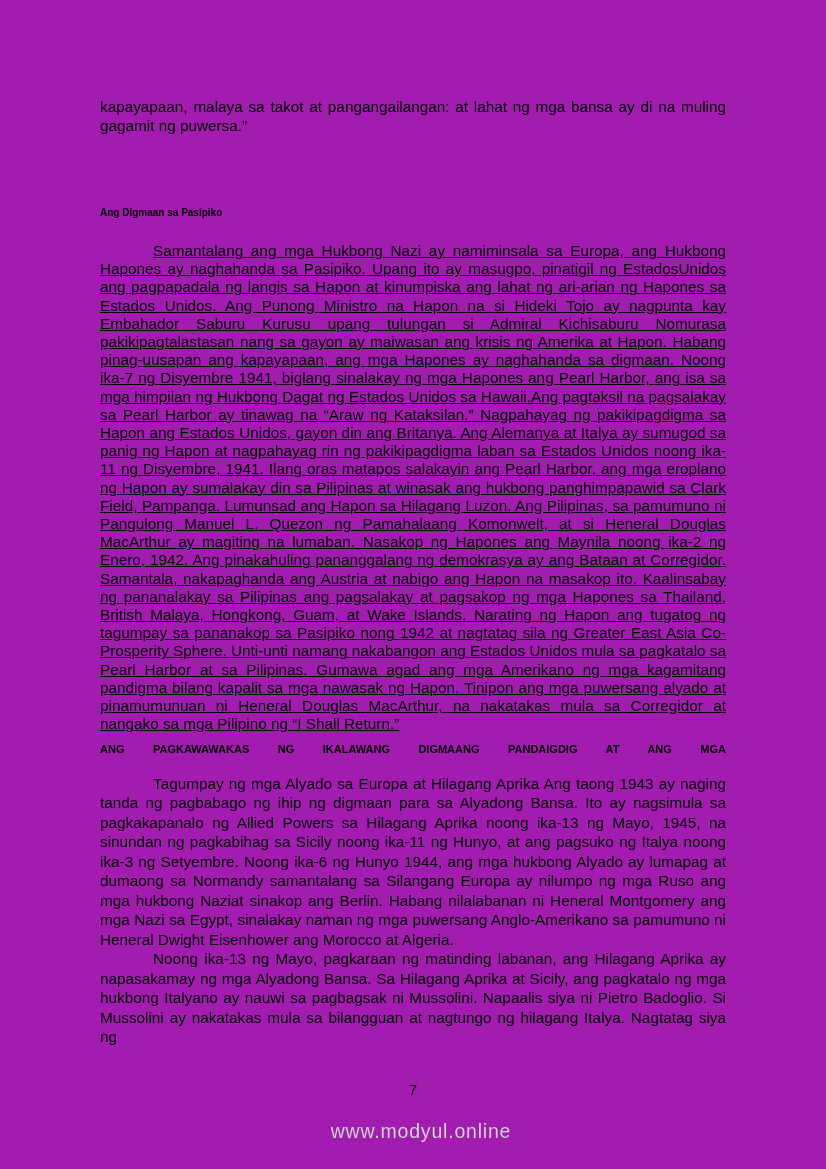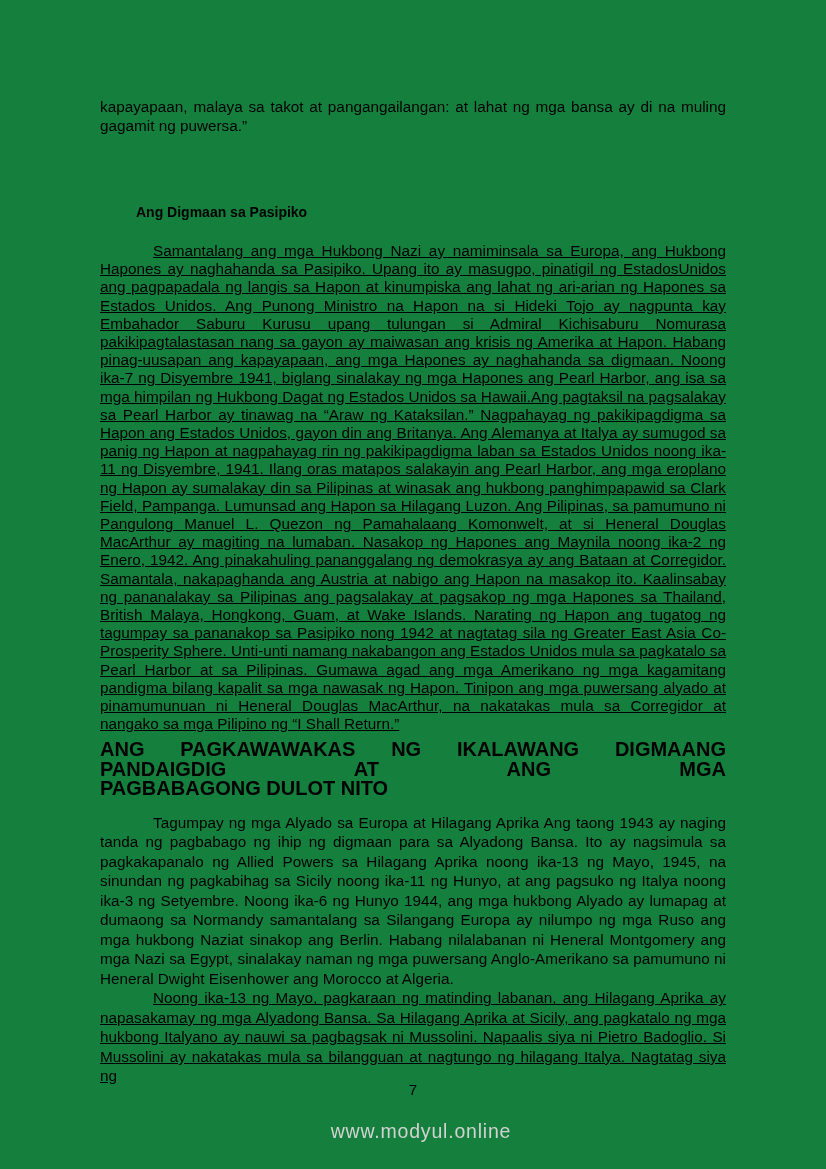--- a/index.html
+++ b/index.html
@@ -1,75 +1,73 @@
 <!DOCTYPE html>
 <html><head>
 <meta charset="utf-8">
 <style>
   * { margin: 0; padding: 0; box-sizing: border-box; }
   html, body { background: #ffffff; }
   .page {
     position: relative;
     width: 826px;
     height: 1169px;
-    background: #15803d;
+    background: #a21caf;
     overflow: hidden;
     font-family: "Liberation Sans", "DejaVu Sans", sans-serif;
     color: #000000;
   }
   .content {
     position: absolute;
     left: 100px;
     top: 0;
     width: 626px;
     font-size: 15.3px;
   }
   .intro {
     margin-top: 97px;
     line-height: 19px;
     text-align: justify;
   }
   .heading1 {
     margin-top: 68px;
-    font-size: 14px;
+    font-size: 10px;
     line-height: 19px;
     font-weight: bold;
-    margin-left: 36px;
   }
   .body-para {
     text-align: justify;
     text-indent: 53px;
   }
   .para1 {
     margin-top: 20px;
     line-height: 18.2px;
     text-decoration: underline;
   }
   .heading2 {
     margin-top: 7px;
-    font-size: 20px;
+    font-size: 11px;
     font-weight: bold;
     line-height: 19.5px;
   }
   .heading2 .hline1 {
     display: block;
     text-align: justify;
     text-align-last: justify;
   }
   .heading2 .hline2 {
     display: block;
   }
   .para2 {
     margin-top: 14px;
     line-height: 19.5px;
   }
   .para3 {
     margin-top: 0;
     line-height: 19.5px;
-    text-decoration: underline;
   }
   .page-number {
     position: absolute;
     left: 0;
     top: 1081px;
     width: 826px;
     text-align: center;
     font-size: 15px;
     color: #000000;
   }
@@ -91,21 +89,20 @@
   <div class="content">
 
     <p class="intro">kapayapaan, malaya sa takot at pangangailangan: at lahat ng mga bansa ay di na muling gagamit ng puwersa.”</p>
 
     <h2 class="heading1">Ang Digmaan sa Pasipiko</h2>
 
     <p class="body-para para1">Samantalang ang mga Hukbong Nazi ay namiminsala sa Europa, ang Hukbong Hapones ay naghahanda sa Pasipiko. Upang ito ay masugpo, pinatigil ng EstadosUnidos ang pagpapadala ng langis sa Hapon at kinumpiska ang lahat ng ari-arian ng Hapones sa Estados Unidos. Ang Punong Ministro na Hapon na si Hideki Tojo ay nagpunta kay Embahador Saburu Kurusu upang tulungan si Admiral Kichisaburu Nomurasa pakikipagtalastasan nang sa gayon ay maiwasan ang krisis ng Amerika at Hapon. Habang pinag-uusapan ang kapayapaan, ang mga Hapones ay naghahanda sa digmaan. Noong ika-7 ng Disyembre 1941, biglang sinalakay ng mga Hapones ang Pearl Harbor, ang isa sa mga himpilan ng Hukbong Dagat ng Estados Unidos sa Hawaii.Ang pagtaksil na pagsalakay sa Pearl Harbor ay tinawag na “Araw ng Kataksilan.” Nagpahayag ng pakikipagdigma sa Hapon ang Estados Unidos, gayon din ang Britanya. Ang Alemanya at Italya ay sumugod sa panig ng Hapon at nagpahayag rin ng pakikipagdigma laban sa Estados Unidos noong ika-11 ng Disyembre, 1941. Ilang oras matapos salakayin ang Pearl Harbor, ang mga eroplano ng Hapon ay sumalakay din sa Pilipinas at winasak ang hukbong panghimpapawid sa Clark Field, Pampanga. Lumunsad ang Hapon sa Hilagang Luzon. Ang Pilipinas, sa pamumuno ni Pangulong Manuel L. Quezon ng Pamahalaang Komonwelt, at si Heneral Douglas MacArthur ay magiting na lumaban. Nasakop ng Hapones ang Maynila noong ika-2 ng Enero, 1942. Ang pinakahuling pananggalang ng demokrasya ay ang Bataan at Corregidor. Samantala, nakapaghanda ang Austria at nabigo ang Hapon na masakop ito. Kaalinsabay ng pananalakay sa Pilipinas ang pagsalakay at pagsakop ng mga Hapones sa Thailand, British Malaya, Hongkong, Guam, at Wake Islands. Narating ng Hapon ang tugatog ng tagumpay sa pananakop sa Pasipiko nong 1942 at nagtatag sila ng Greater East Asia Co-Prosperity Sphere. Unti-unti namang nakabangon ang Estados Unidos mula sa pagkatalo sa Pearl Harbor at sa Pilipinas. Gumawa agad ang mga Amerikano ng mga kagamitang pandigma bilang kapalit sa mga nawasak ng Hapon. Tinipon ang mga puwersang alyado at pinamumunuan ni Heneral Douglas MacArthur, na nakatakas mula sa Corregidor at nangako sa mga Pilipino ng “I Shall Return.”</p>
 
     <h2 class="heading2">
       <span class="hline1">ANG PAGKAWAWAKAS NG IKALAWANG DIGMAANG PANDAIGDIG AT ANG MGA</span>
-      <span class="hline2">PAGBABAGONG DULOT NITO</span>
     </h2>
 
     <p class="body-para para2">Tagumpay ng mga Alyado sa Europa at Hilagang Aprika Ang taong 1943 ay naging tanda ng pagbabago ng ihip ng digmaan para sa Alyadong Bansa. Ito ay nagsimula sa pagkakapanalo ng Allied Powers sa Hilagang Aprika noong ika-13 ng Mayo, 1945, na sinundan ng pagkabihag sa Sicily noong ika-11 ng Hunyo, at ang pagsuko ng Italya noong ika-3 ng Setyembre. Noong ika-6 ng Hunyo 1944, ang mga hukbong Alyado ay lumapag at dumaong sa Normandy samantalang sa Silangang Europa ay nilumpo ng mga Ruso ang mga hukbong Naziat sinakop ang Berlin. Habang nilalabanan ni Heneral Montgomery ang mga Nazi sa Egypt, sinalakay naman ng mga puwersang Anglo-Amerikano sa pamumuno ni Heneral Dwight Eisenhower ang Morocco at Algeria.</p>
 
     <p class="body-para para3">Noong ika-13 ng Mayo, pagkaraan ng matinding labanan, ang Hilagang Aprika ay napasakamay ng mga Alyadong Bansa. Sa Hilagang Aprika at Sicily, ang pagkatalo ng mga hukbong Italyano ay nauwi sa pagbagsak ni Mussolini. Napaalis siya ni Pietro Badoglio. Si Mussolini ay nakatakas mula sa bilangguan at nagtungo ng hilagang Italya. Nagtatag siya ng</p>
 
   </div>
 
   <div class="page-number">7</div>
 

